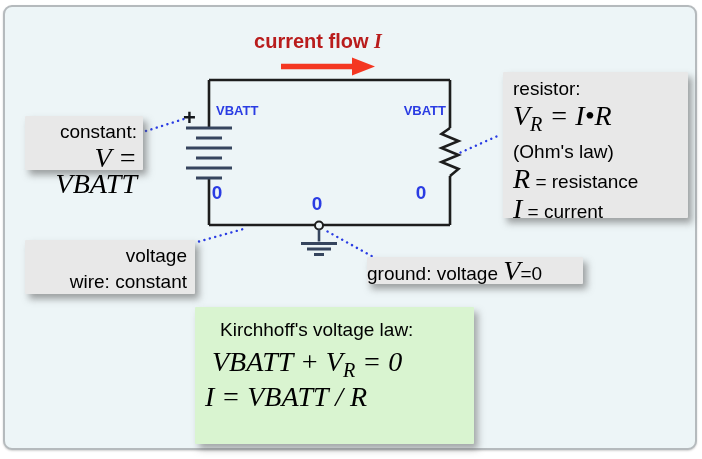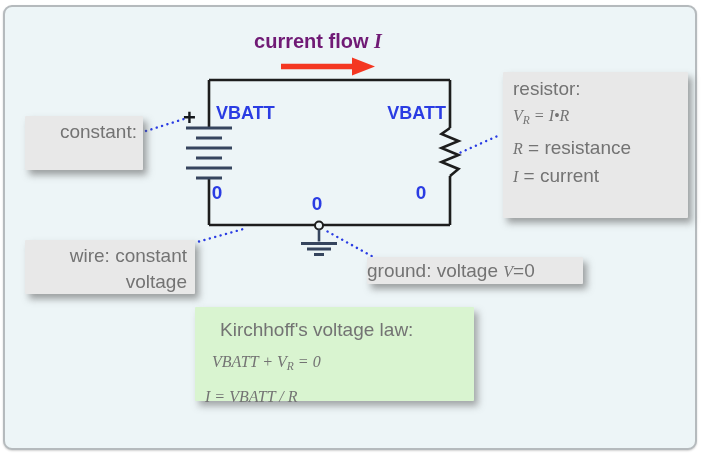--- a/index.html
+++ b/index.html
@@ -3,32 +3,32 @@
 <meta charset="utf-8">
 <style>
   html,body{margin:0;padding:0;background:#ffffff;}
   .stage{position:relative;width:702px;height:459px;background:#ffffff;overflow:hidden;
          font-family:"Liberation Sans",sans-serif;}
   .frame{position:absolute;left:3px;top:5px;width:690px;height:441px;background:#edf5f7;
          border:2px solid #b5babd;border-radius:9px;box-shadow:0 1px 2px rgba(0,0,0,.18);}
   svg.overlay{position:absolute;left:0;top:0;pointer-events:none;}
   .txt{position:absolute;white-space:nowrap;}
   .blue{color:#2a3ce3;}
-  .red{color:#701a75;}
+  .red{color:#b91c1c;}
   .serif{font-family:"Liberation Serif",serif;font-style:italic;}
   .sub{font-size:0.72em;vertical-align:-0.28em;}
-  .callout{position:absolute;background:#e8e8e8;color:#737373;font-size:19px;line-height:26px;
+  .callout{position:absolute;background:#e8e8e8;color:#000000;font-size:19px;line-height:26px;
            box-shadow:4px 5px 7px rgba(90,90,90,.55);border-radius:1px;}
   .callout.green{background:#d9f4d0;box-shadow:4px 5px 7px rgba(90,90,90,.5);}
   .cf-label{font-size:20px;font-weight:600;text-align:center;}
-  .circ-label{font-weight:700;font-size:18px;}
+  .circ-label{font-weight:700;font-size:13px;}
   .zero{font-weight:700;font-size:19px;text-align:center;width:18px;}
   .plus{font-size:22px;font-weight:700;color:#15181c;}
   .right-align{text-align:right;}
-  .formula{font-family:"Liberation Serif",serif;font-style:italic;font-size:16px;}
+  .formula{font-family:"Liberation Serif",serif;font-style:italic;font-size:28px;}
 </style>
 </head>
 <body>
 
 <div class="stage">
   <div class="frame"></div>
 
   <svg class="overlay" width="702" height="459" viewBox="0 0 702 459">
 
     <g>
@@ -76,44 +76,46 @@
 
   <div class="txt plus" style="left:183px;top:105px;">+</div>
   <div class="txt circ-label blue" style="left:216px;top:103px;">VBATT</div>
   <div class="txt circ-label blue right-align" style="left:378px;top:103px;width:68px;">VBATT</div>
   <div class="txt zero blue" style="left:208px;top:182px;">0</div>
   <div class="txt zero blue" style="left:412px;top:182px;">0</div>
   <div class="txt zero blue" style="left:308px;top:193px;">0</div>
 
   <div class="callout right-align" style="left:25px;top:116px;width:112px;height:48px;padding:3px 6px 3px 0;">
     <div>constant:</div>
+    <div class="formula">V = VBATT</div>
   </div>
 
   <div class="callout right-align" style="left:25px;top:240px;width:162px;height:48px;padding:3px 8px 3px 0;">
+    <div>voltage</div>
     <div>wire: constant</div>
-    <div>voltage</div>
   </div>
 
   <div class="callout" style="left:503px;top:72px;width:170px;height:140px;padding:3px 5px 3px 10px;line-height:27px;">
     <div>resistor:</div>
     <div class="formula">
       <span>V</span><span class="sub">R</span><span> = I•R</span>
     </div>
+    <div>(Ohm's law)</div>
     <div>
       <span class="formula">R</span><span> = resistance</span>
     </div>
     <div>
       <span class="formula">I</span><span> = current</span>
     </div>
   </div>
 
   <div class="callout" style="left:367px;top:257px;width:216px;height:27px;line-height:27px;text-align:left;">
     <span>ground: voltage </span><span class="formula">V</span><span>=0</span>
   </div>
 
-  <div class="callout green" style="left:195px;top:307px;width:279px;height:94px;">
+  <div class="callout green" style="left:195px;top:307px;width:279px;height:137px;">
     <div class="txt" style="left:25px;top:10px;">Kirchhoff's voltage law:</div>
     <div class="txt formula" style="left:17px;top:42px;">
       <span>VBATT + V</span><span class="sub">R</span><span> = 0</span>
     </div>
     <div class="txt formula" style="left:10px;top:77px;text-align:center;">I = VBATT / R</div>
   </div>
 </div>
 
 </body></html>

